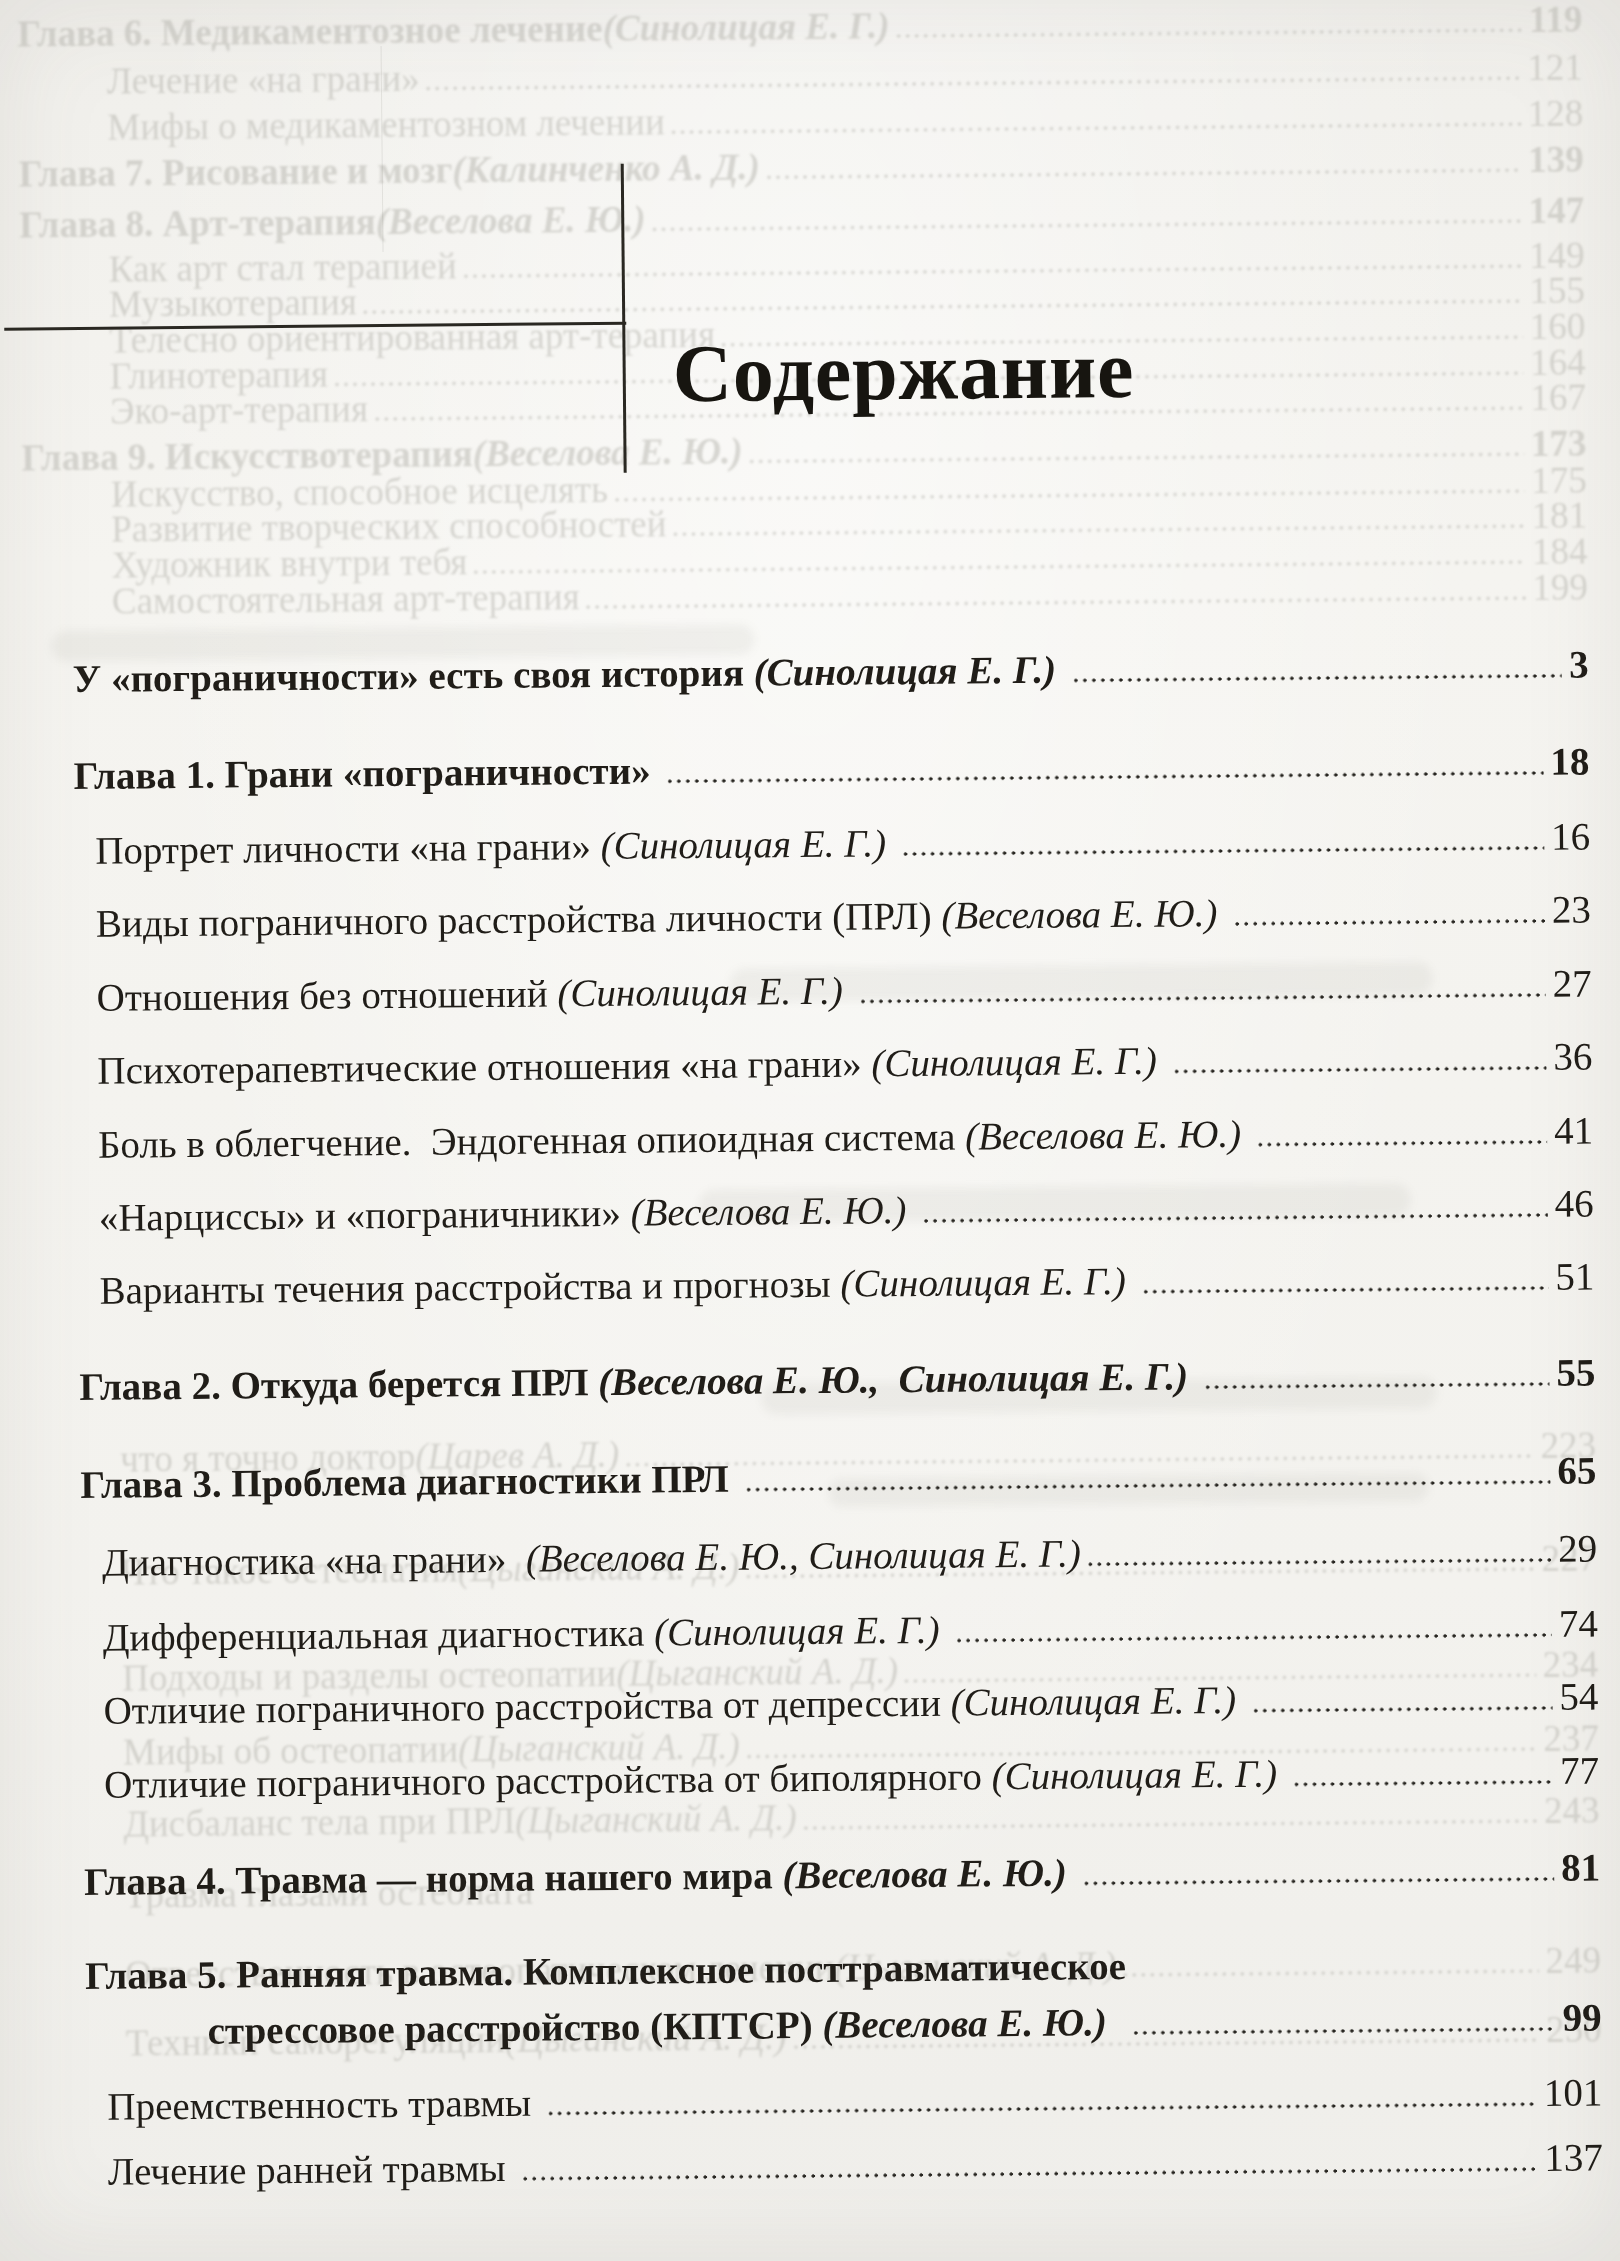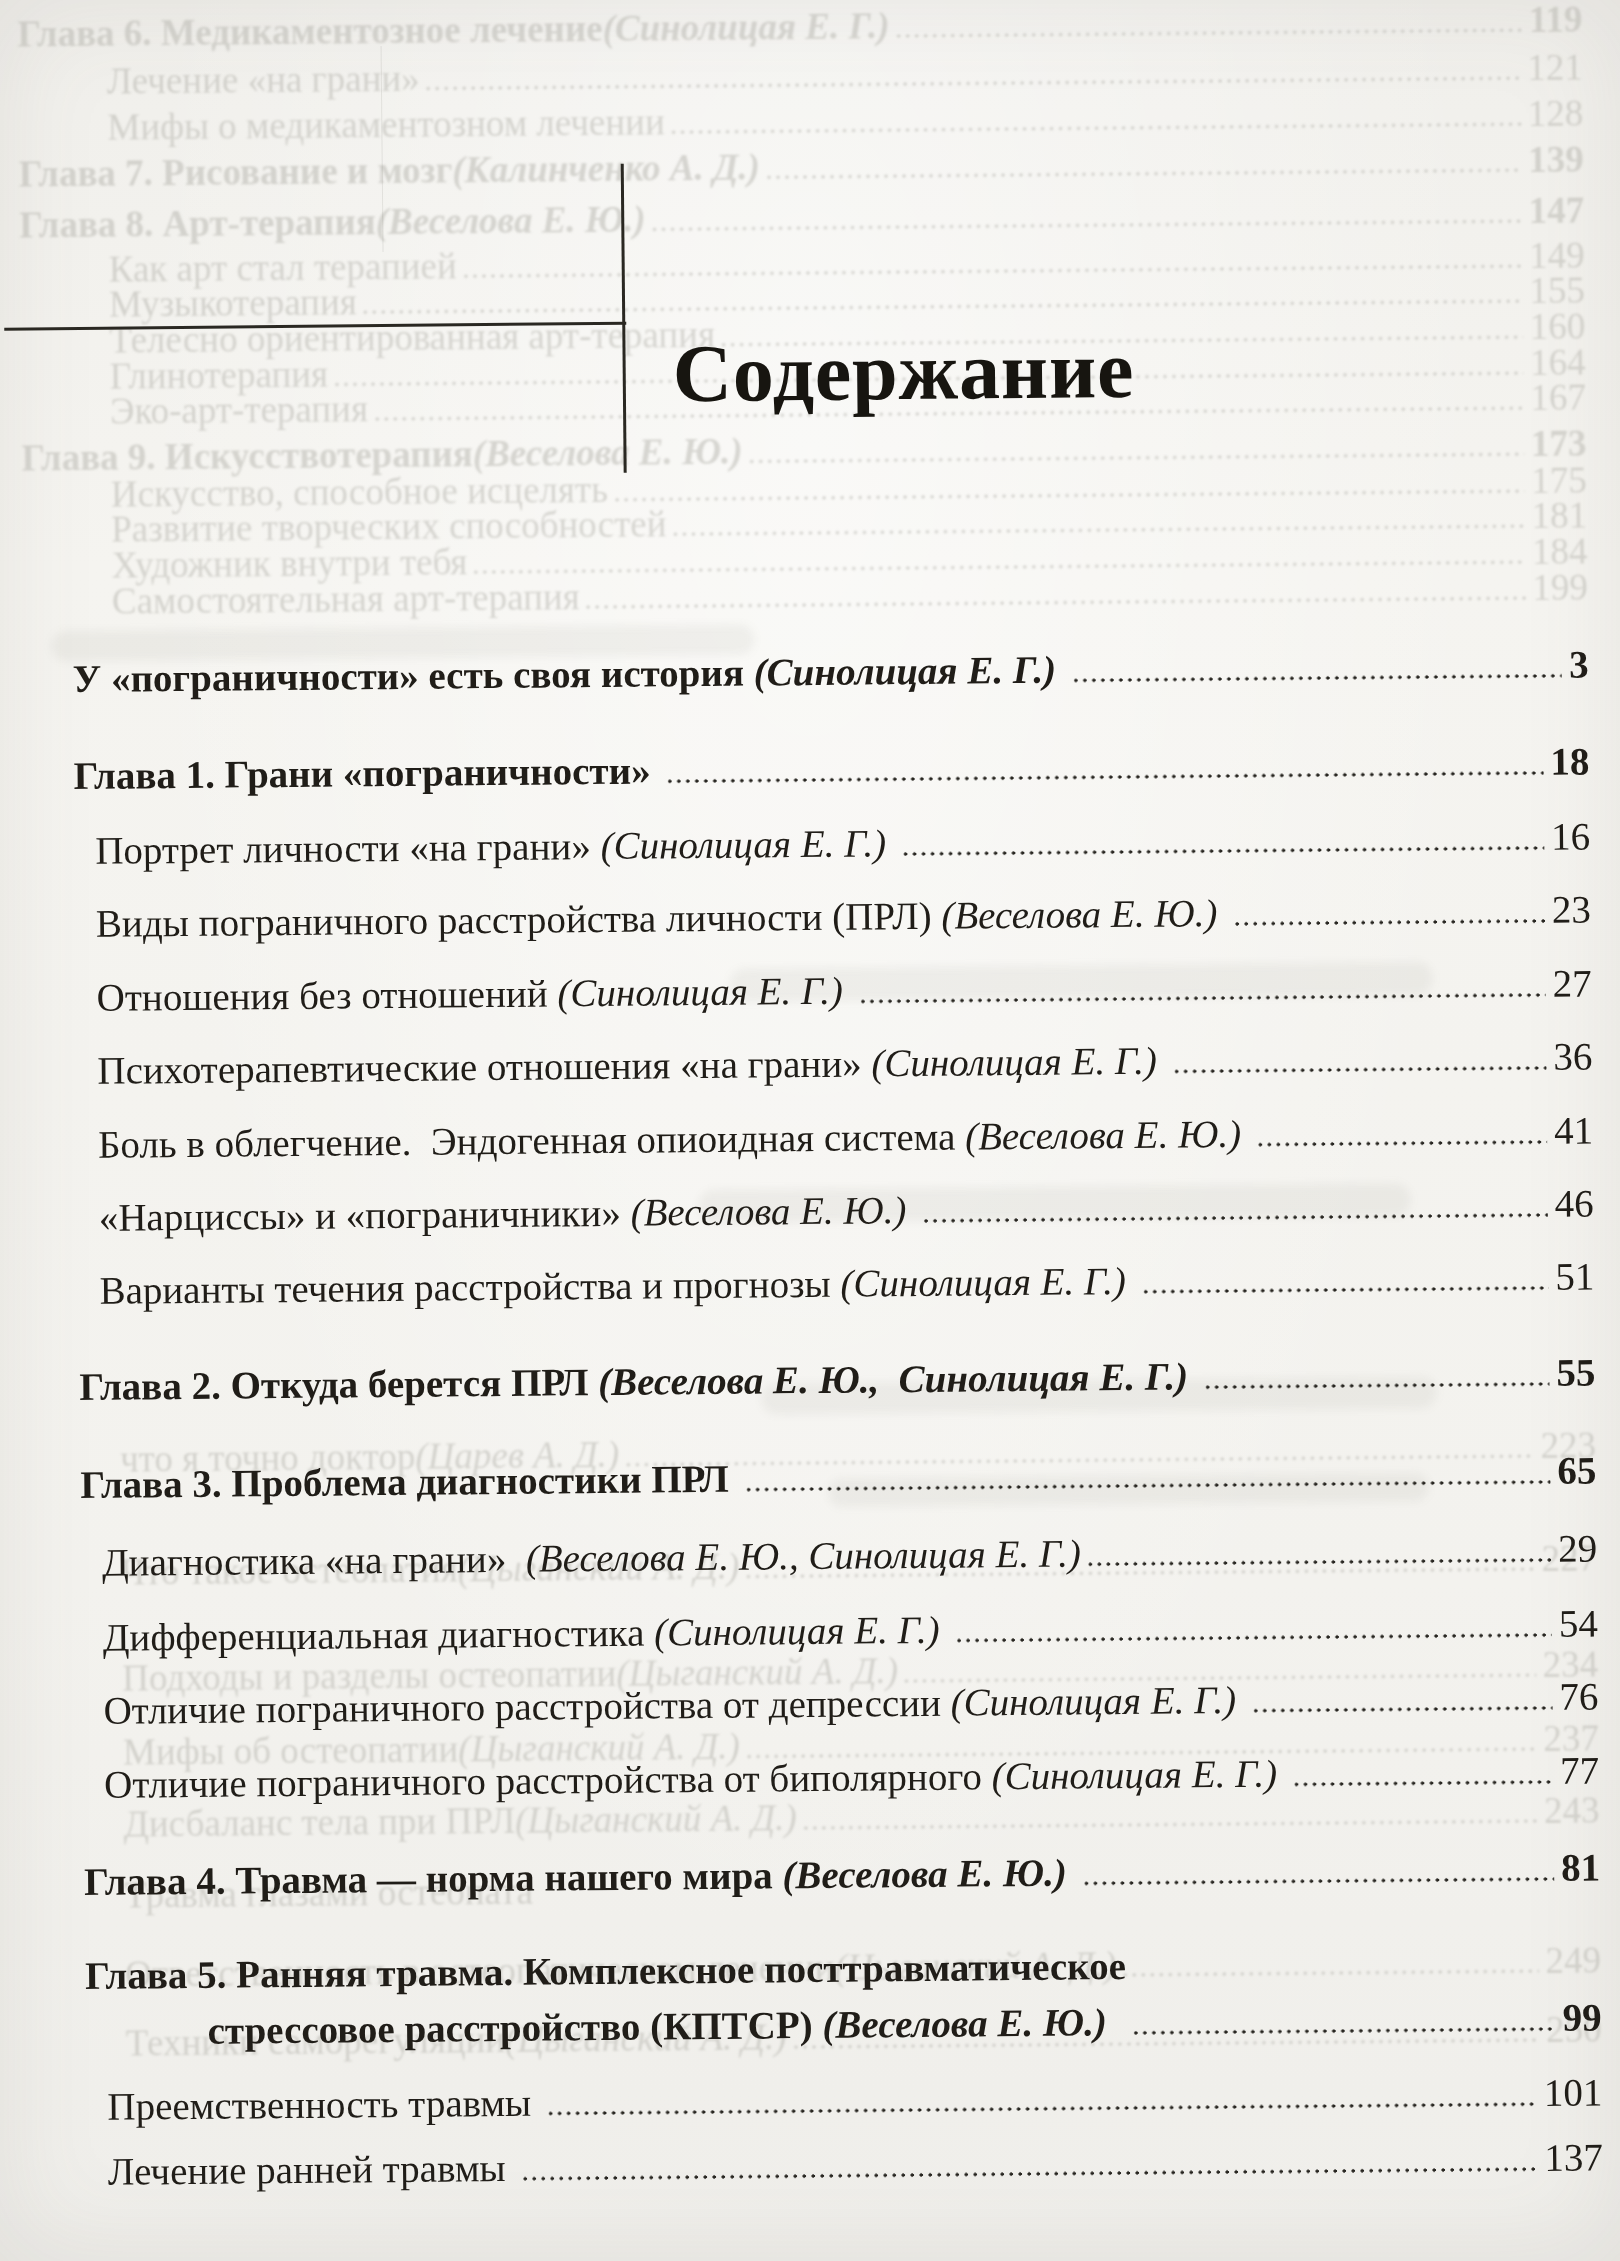--- a/index.html
+++ b/index.html
@@ -352,27 +352,27 @@
         <div class="toc-row" style="top: 1536px; padding-left: 21px;">
           <span class="t">Диагностика «на грани»  </span>
           <span class="a">(Веселова Е. Ю., Синолицая Е. Г.)</span>
           <span class="leader"></span>
           <span class="p">29</span>
         </div>
         <div class="toc-row" style="top: 1611px; padding-left: 21px;">
           <span class="t">Дифференциальная диагностика </span>
           <span class="a">(Синолицая Е. Г.) </span>
           <span class="leader"></span>
-          <span class="p">54</span>
+          <span class="p">74</span>
         </div>
         <div class="toc-row" style="top: 1684px; padding-left: 21px;">
           <span class="t">Отличие пограничного расстройства от депрессии </span>
           <span class="a">(Синолицая Е. Г.) </span>
           <span class="leader"></span>
-          <span class="p">76</span>
+          <span class="p">54</span>
         </div>
         <div class="toc-row" style="top: 1758px; padding-left: 21px;">
           <span class="t">Отличие пограничного расстройства от биполярного </span>
           <span class="a">(Синолицая Е. Г.) </span>
           <span class="leader"></span>
           <span class="p">77</span>
         </div>
         <div class="toc-row bold" style="top: 1855px; padding-left: 0px;">
           <span class="t">Глава 4. Травма — норма нашего мира </span>
           <span class="a">(Веселова Е. Ю.) </span>

